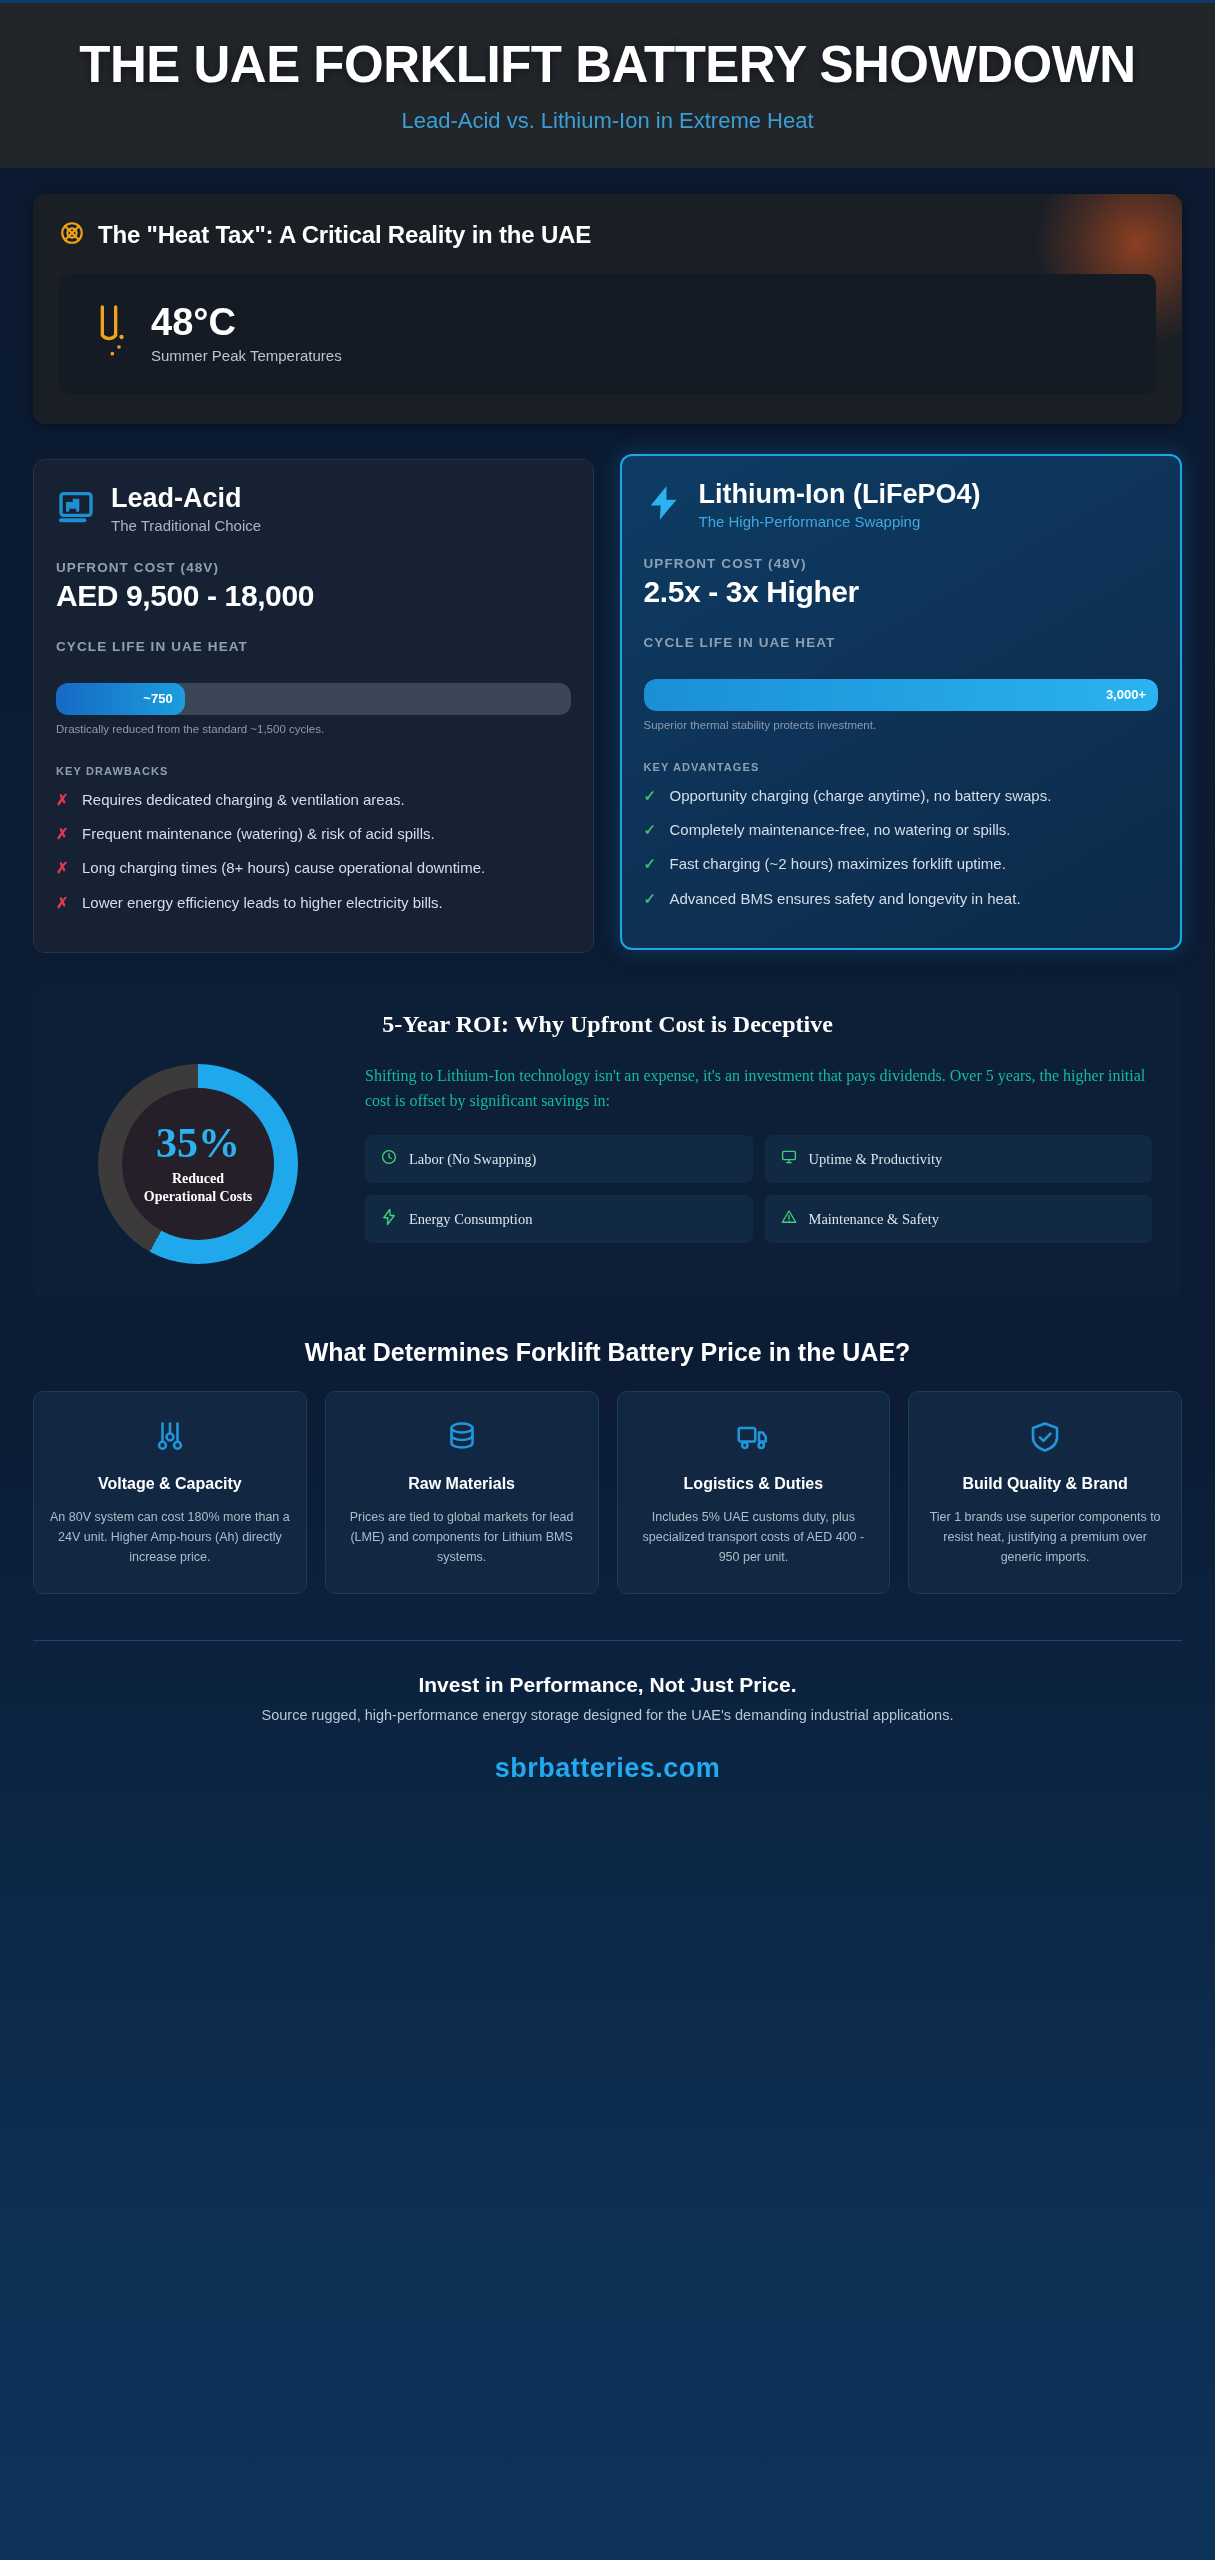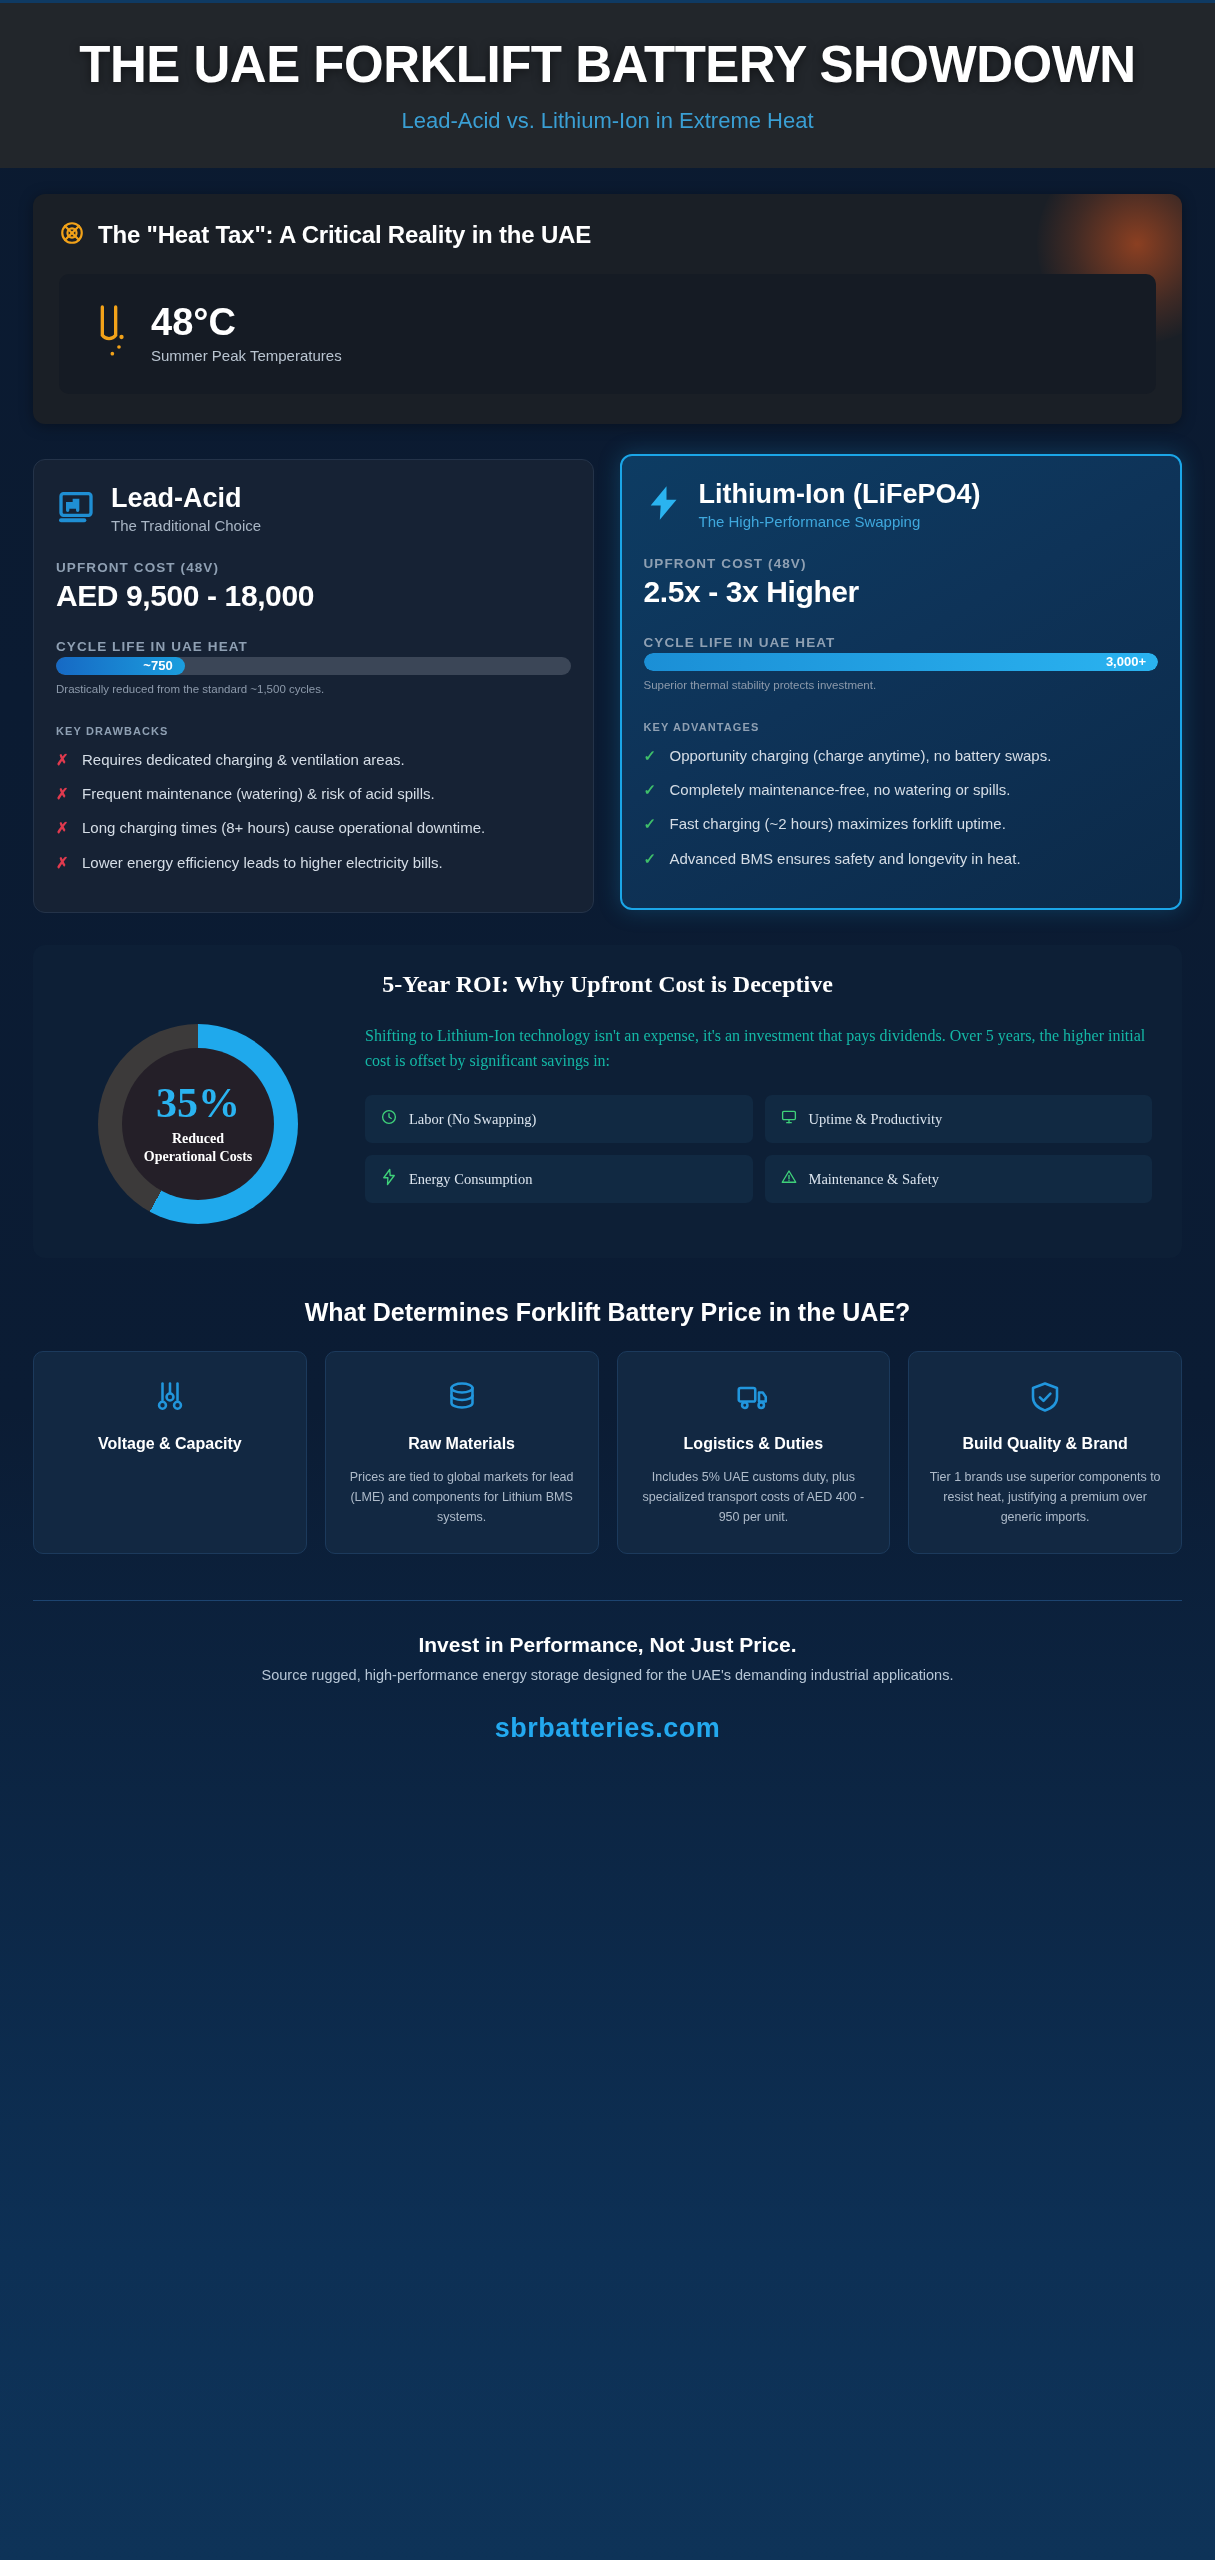--- a/index.html
+++ b/index.html
@@ -108,21 +108,21 @@
     box-shadow: 0 0 22px rgba(27,166,232,.25);
   }
   .ctitle { display: flex; align-items: center; gap: 15px; }
   .ctitle .tx h3 { font-size: 27px; font-weight: 800; color: #fff; line-height: 1.08; }
   .ctitle .tx .tag { font-size: 15px; color: #a9b6c5; margin-top: 4px; }
   .ccard.lith .ctitle .tx .tag { color: #3fa8dd; }
 
   .klabel { font-size: 13.5px; font-weight: 700; letter-spacing: 1.1px; color: #8fa0b3; margin-top: 26px; }
   .kvalue { font-size: 30px; font-weight: 800; color: #fff; margin-top: 4px; letter-spacing: -0.4px; }
 
-  .bar-track { margin-top: 3px; height: 18px; background: #3b4657; border-radius: 12px; overflow: hidden; }
+  .bar-track { margin-top: 29px; height: 32px; background: #3b4657; border-radius: 12px; overflow: hidden; }
   .ccard.lith .bar-track { background: #123a5d; }
   .bar-fill {
     height: 100%; border-radius: 12px;
     display: flex; align-items: center; justify-content: flex-end;
     padding-right: 12px;
     font-size: 13px; font-weight: 700; color: #fff;
     background: linear-gradient(90deg, #1669c4 0%, #1b9ede 100%);
   }
   .ccard.lith .bar-fill { background: linear-gradient(90deg, #1b8fd6 0%, #2ab3f0 100%); }
   .bar-note { font-size: 11.5px; color: #8d9aab; margin-top: 8px; }
@@ -394,20 +394,21 @@
               <svg width="36" height="36" viewBox="0 0 24 24" fill="none" stroke="#2196dd" stroke-width="1.7" stroke-linecap="round" stroke-linejoin="round">
                 <line x1="7" y1="3" x2="7" y2="14"></line>
                 <line x1="12" y1="3" x2="12" y2="9"></line>
                 <line x1="17" y1="3" x2="17" y2="14"></line>
                 <circle cx="7" cy="17.5" r="2.3"></circle>
                 <circle cx="12" cy="12" r="2.3"></circle>
                 <circle cx="17" cy="17.5" r="2.3"></circle>
               </svg>
             </div>
             <h4>Voltage &amp; Capacity</h4>
+            <p>An 80V system can cost 180% more than a 24V unit. Higher Amp-hours (Ah) directly increase price.</p>
           </div>
           <div class="fcard">
             <div class="ficon">
               <svg width="36" height="36" viewBox="0 0 24 24" fill="none" stroke="#2196dd" stroke-width="1.7" stroke-linecap="round" stroke-linejoin="round">
                 <ellipse cx="12" cy="6" rx="7" ry="3"></ellipse>
                 <path d="M5 6 v10 a7 3 0 0 0 14 0 V6"></path>
                 <path d="M5 11 a7 3 0 0 0 14 0"></path>
               </svg>
             </div>
             <h4>Raw Materials</h4>

